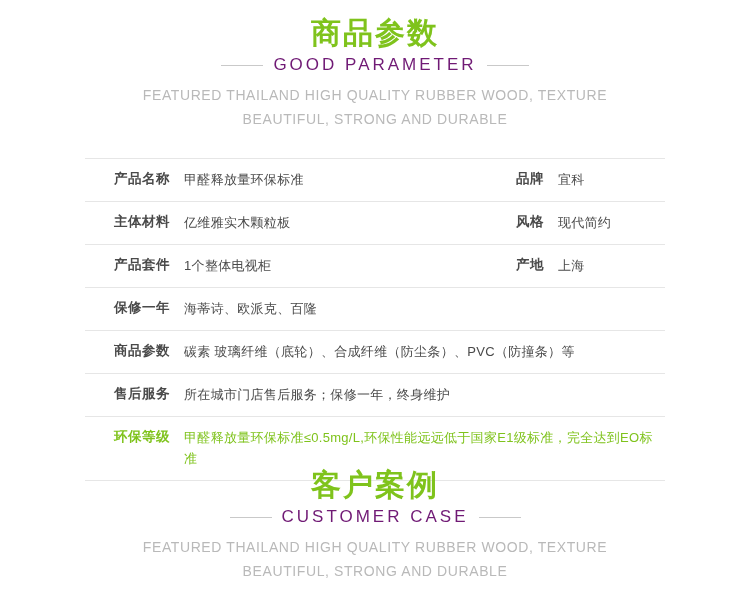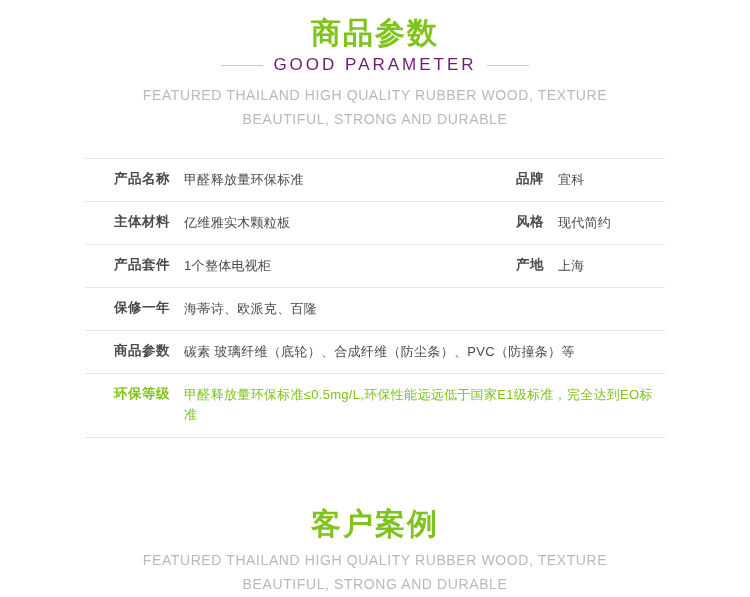--- a/index.html
+++ b/index.html
@@ -109,21 +109,21 @@
   .green .lbl,
   .green .val {
     color: #7fc31c;
   }
 
   
   .bottom-head {
     position: absolute;
     left: 0;
     right: 0;
-    bottom: 0;
+    bottom: 13px;
   }
 </style>
 </head>
 <body>
 
 <div class="page">
 
   <div class="section-head top-head">
     <div class="sec-title">商品参数</div>
     <div class="sec-sub-wrap">
@@ -158,28 +158,37 @@
         <td class="val val-right">上海</td>
       </tr>
       <tr>
         <td class="lbl">保修一年</td>
         <td class="val" colspan="3">海蒂诗、欧派克、百隆</td>
       </tr>
       <tr>
         <td class="lbl">商品参数</td>
         <td class="val" colspan="3">碳素 玻璃纤维（底轮）、合成纤维（防尘条）、PVC（防撞条）等</td>
       </tr>
+      <tr>
+        <td class="lbl">售后服务</td>
+        <td class="val" colspan="3">所在城市门店售后服务；保修一年，终身维护</td>
+      </tr>
       <tr class="green">
         <td class="lbl">环保等级</td>
         <td class="val" colspan="3">甲醛释放量环保标准≤0.5mg/L,环保性能远远低于国家E1级标准，完全达到EO标准</td>
       </tr>
     </tbody>
   </table>
 
   <div class="section-head bottom-head">
     <div class="sec-title">客户案例</div>
+    <div class="sec-sub-wrap">
+      <span class="sec-sub-line"></span>
+      <span class="sec-sub">CUSTOMER CASE</span>
+      <span class="sec-sub-line"></span>
+    </div>
     <div class="sec-desc">
       <div>FEATURED THAILAND HIGH QUALITY RUBBER WOOD, TEXTURE</div>
       <div>BEAUTIFUL, STRONG AND DURABLE</div>
     </div>
   </div>
 
 </div>
 
 </body></html>

